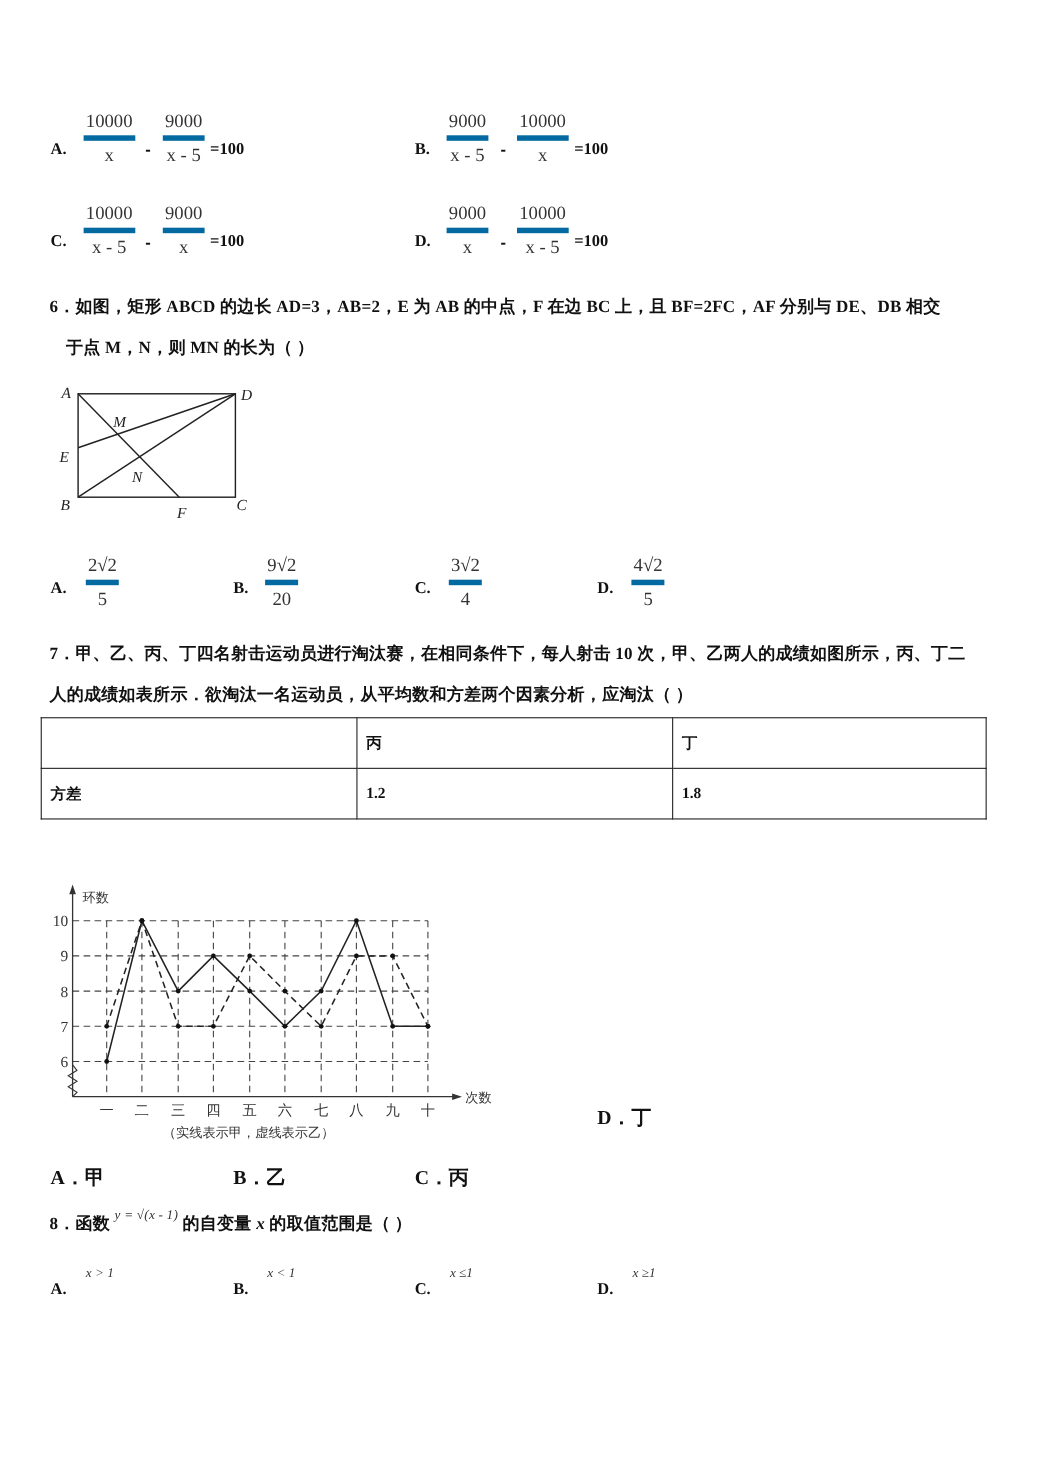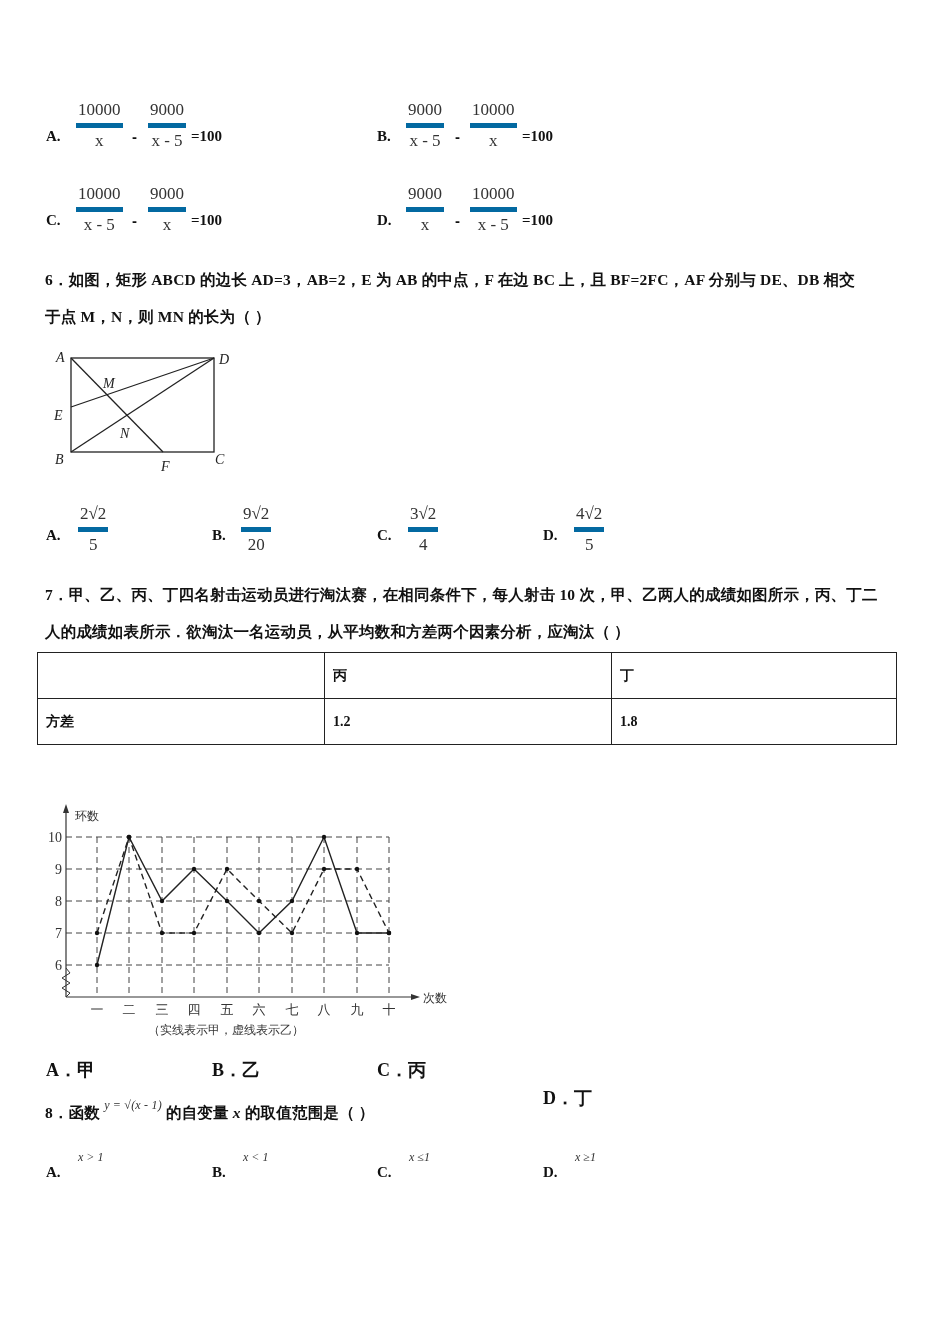--- a/index.html
+++ b/index.html
@@ -74,21 +74,21 @@
   </span>
   <span class="abs minus" style="left:455px;top:212px;">-</span>
   <span class="frac" style="left:470px;top:184px;">
     <span class="num">10000</span>
     <span class="den ital">x - 5</span>
   </span>
   <span class="abs eq" style="left:522px;top:212px;">=100</span>
 </div>
 
 <div class="abs qtext" style="left:45px;top:270px;width:880px;white-space:nowrap;">6．如图，矩形 ABCD 的边长 AD=3，AB=2，E 为 AB 的中点，F 在边 BC 上，且 BF=2FC，AF 分别与 DE、DB 相交</div>
-<div class="abs qtext" style="left:45px;top:307px;white-space:nowrap;text-align:center;">于点 M，N，则 MN 的长为（  ）</div>
+<div class="abs qtext" style="left:60px;top:307px;white-space:nowrap;text-align:center;">于点 M，N，则 MN 的长为（  ）</div>
 
 <svg class="abs" style="left:48px;top:348px;" width="200" height="130">
   <g stroke="#222" stroke-width="1.3" fill="none">
     <rect x="23" y="10" width="143" height="94"></rect>
     <line x1="23" y1="10" x2="115" y2="104"></line>
     <line x1="23" y1="59" x2="166" y2="10"></line>
     <line x1="23" y1="104" x2="166" y2="10"></line>
   </g>
   <g font-family="Liberation Serif, serif" font-style="italic" font-size="14" fill="#222">
     <text x="8" y="14">A</text>
@@ -211,21 +211,21 @@
     </g>
   <text x="75" y="820" font-family="DejaVu Sans, sans-serif" font-size="12" fill="#333">环数</text>
   <text x="423" y="1002" font-family="DejaVu Sans, sans-serif" font-size="12" fill="#333">次数</text>
   <text x="148" y="1034" font-family="DejaVu Sans, sans-serif" font-size="12" fill="#333">（实线表示甲，虚线表示乙）</text>
 </svg>
 
 <div>
   <span class="opt" style="left:46px;top:1058px;"><span>A．</span><span>甲</span></span>
   <span class="opt" style="left:212px;top:1058px;text-align:right;"><span>B．</span><span>乙</span></span>
   <span class="opt" style="left:377px;top:1058px;"><span>C．</span><span>丙</span></span>
-  <span class="opt" style="left:543px;top:1086px;"><span>D．</span><span>丁</span></span>
+  <span class="opt" style="left:543px;top:1004px;"><span>D．</span><span>丁</span></span>
 </div>
 
 <div class="abs qtext" style="left:45px;top:1103px;white-space:nowrap;">
   <span>8．函数</span>
   <span class="mathi" style="position:relative;top:-9px;">y = √(x - 1)</span>
   <span>的自变量</span>
   <span style="font-style:italic;">x</span>
   <span>的取值范围是（    ）</span>
 </div>
 

